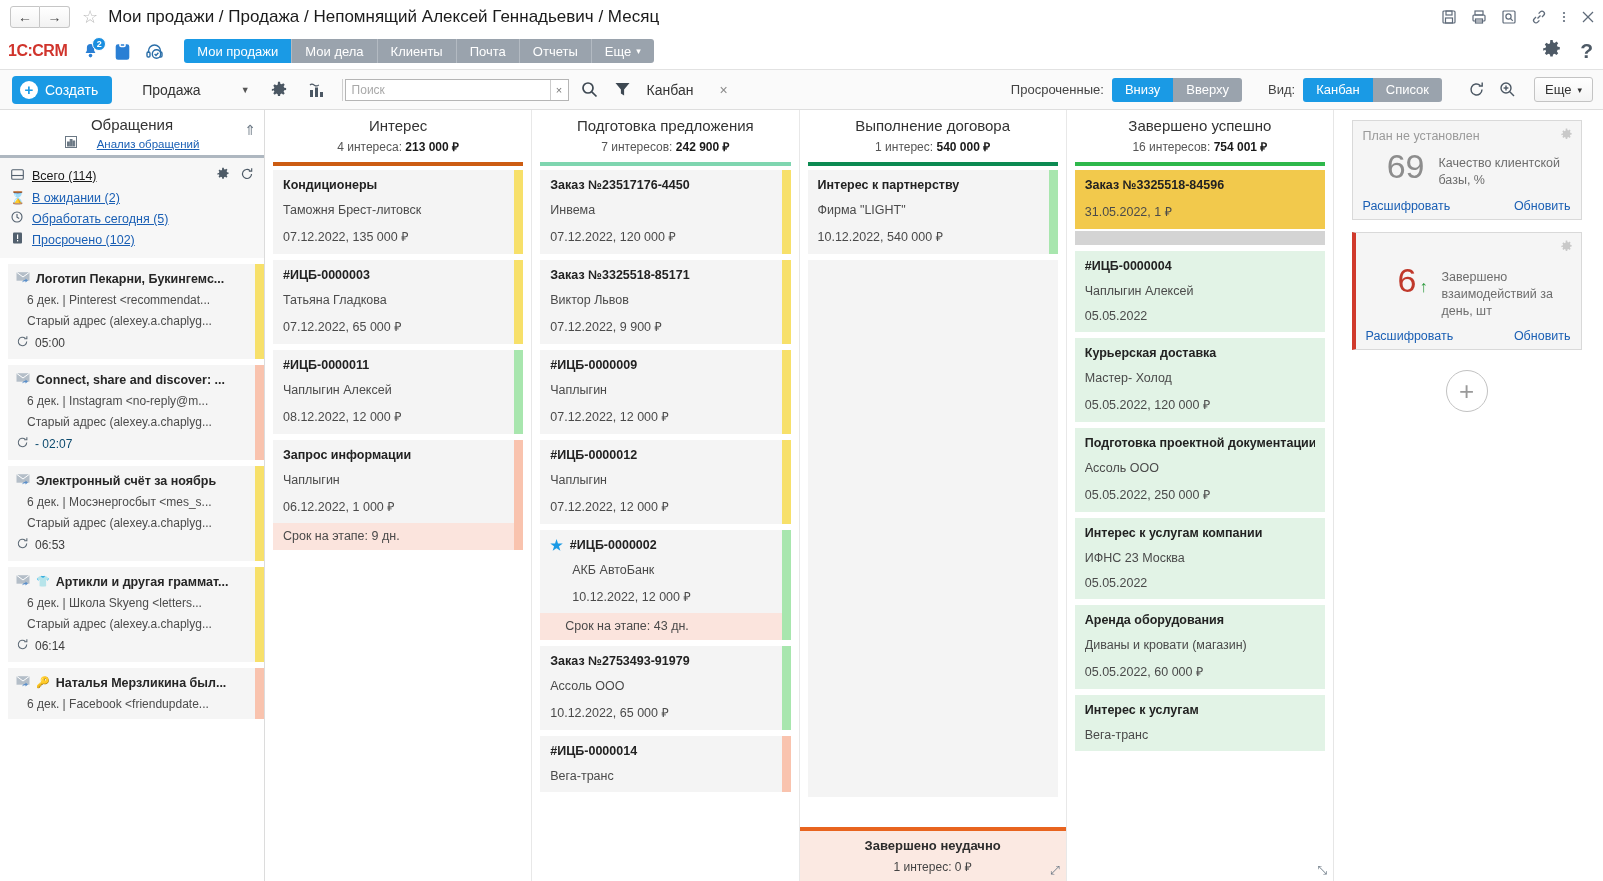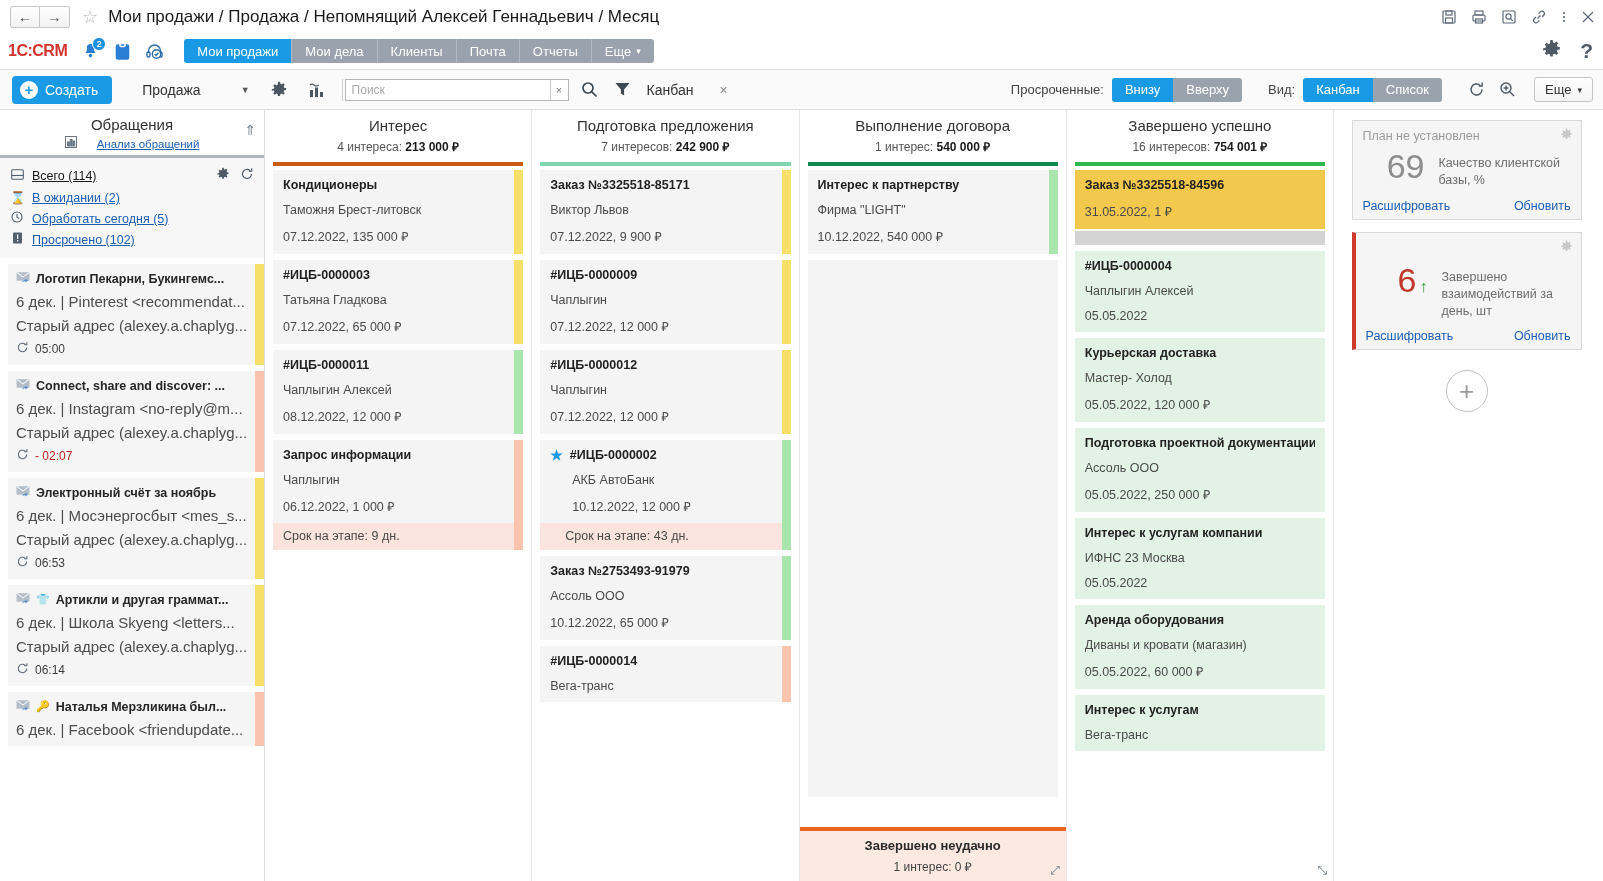--- a/index.html
+++ b/index.html
@@ -191,28 +191,28 @@
   }
   .sb-item .stripe {
     position: absolute; right: 0; top: 0; bottom: 0; width: 9px;
   }
   .sb-item .sbi-title {
     font-weight: bold; font-size: 12.5px; color: #262626;
     display: flex; align-items: center; gap: 6px;
     white-space: nowrap; overflow: hidden;
   }
   .sb-item .sbi-line {
-    font-size: 15px; color: #4c4c4c; margin-top: 7px;
-    white-space: nowrap; overflow: hidden;
+    font-size: 12px; color: #4c4c4c; margin-top: 7px;
+    white-space: nowrap; overflow: hidden; margin-left: 11px;
   }
   .sb-item .sbi-time {
     font-size: 12px; color: #3d3d3d; margin-top: 7px;
     display: flex; align-items: center; gap: 6px;
   }
-  .sb-item .sbi-time.overdue { color: #b91c1c; }
+  .sb-item .sbi-time.overdue { color: #0c4a6e; }
   .mail-ico { color: #8d99a5; flex: none; }
 
   
   #kanban {
     flex: 1; display: flex; overflow: hidden; background: #fff;
   }
   .kcol {
     flex: 1 1 0; min-width: 0;
     display: flex; flex-direction: column;
     border-right: 1px solid #e8e8e8;
@@ -724,20 +724,26 @@
         <div class="kcol-title">Подготовка предложения</div>
         <div class="kcol-sub">
           <span>7 интересов:</span>
           <b>242 900 ₽</b>
         </div>
       </div>
       <div class="kcol-bar" style="background:#7fd6b0"></div>
       <div class="kcol-body">
         <div class="kcard">
           <div class="kstripe" style="background:#f7e06a"></div>
+          <div class="kc-title">Заказ №23517176-4450</div>
+          <div class="kc-line">Инвема</div>
+          <div class="kc-line">07.12.2022, 120 000 ₽</div>
+        </div>
+        <div class="kcard">
+          <div class="kstripe" style="background:#f7e06a"></div>
           <div class="kc-title">Заказ №3325518-85171</div>
           <div class="kc-line">Виктор Львов</div>
           <div class="kc-line">07.12.2022, 9 900 ₽</div>
         </div>
         <div class="kcard">
           <div class="kstripe" style="background:#f7e06a"></div>
           <div class="kc-title">#ИЦБ-0000009</div>
           <div class="kc-line">Чаплыгин</div>
           <div class="kc-line">07.12.2022, 12 000 ₽</div>
         </div>

